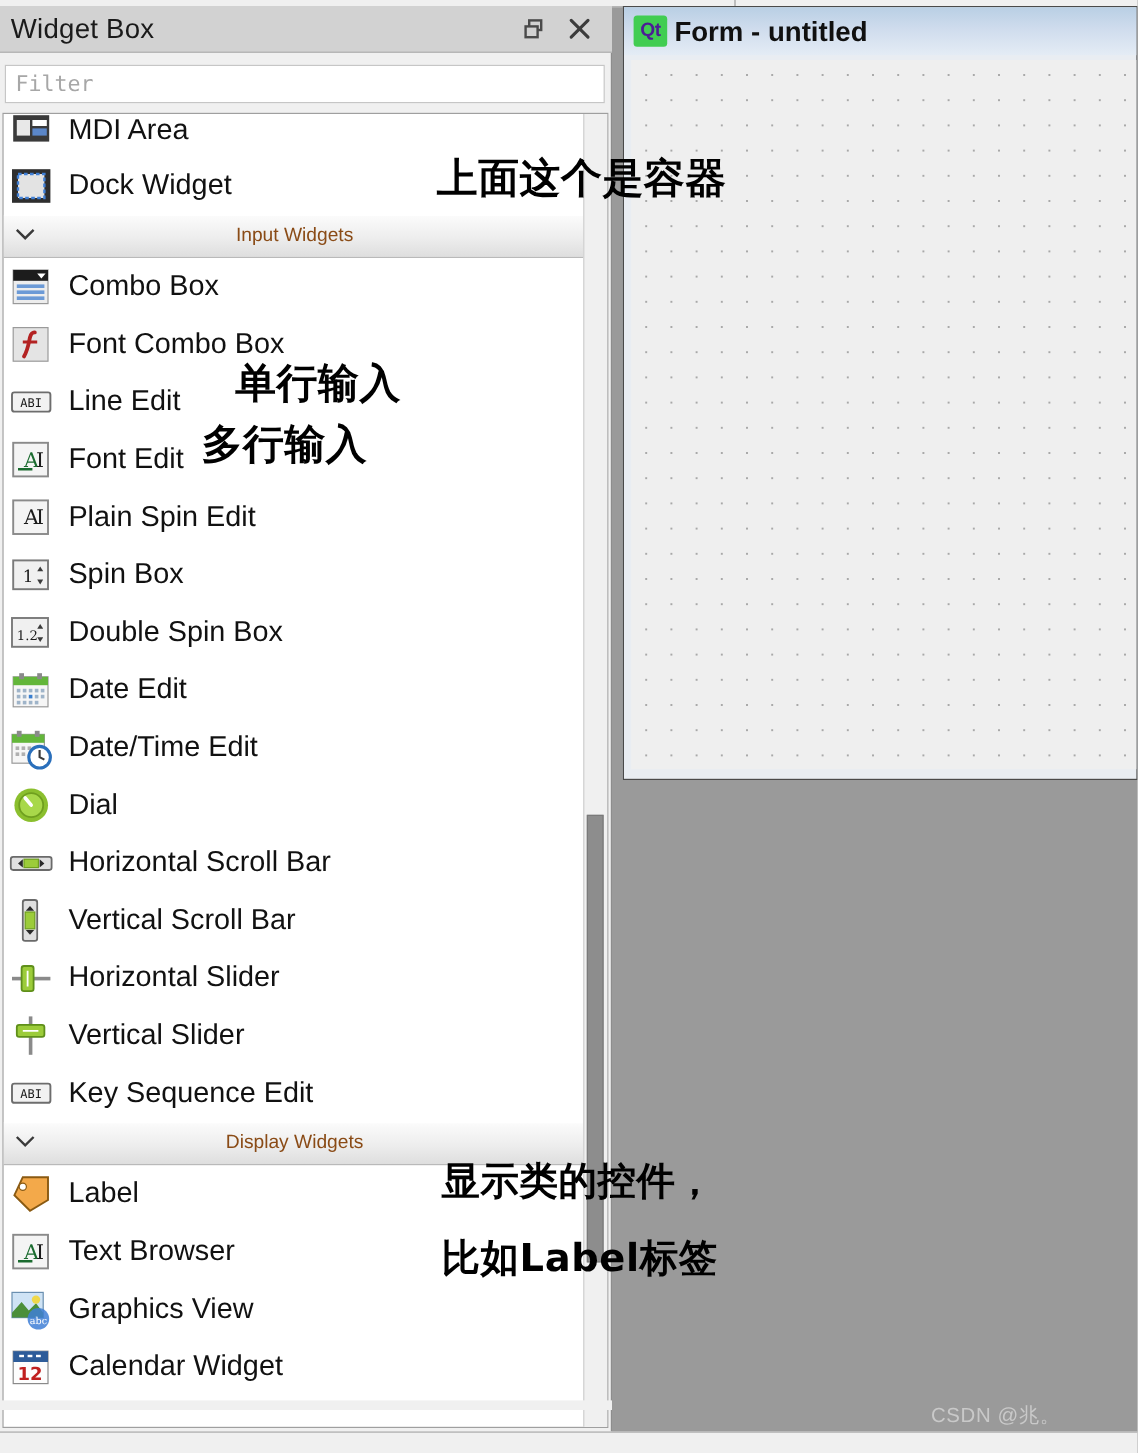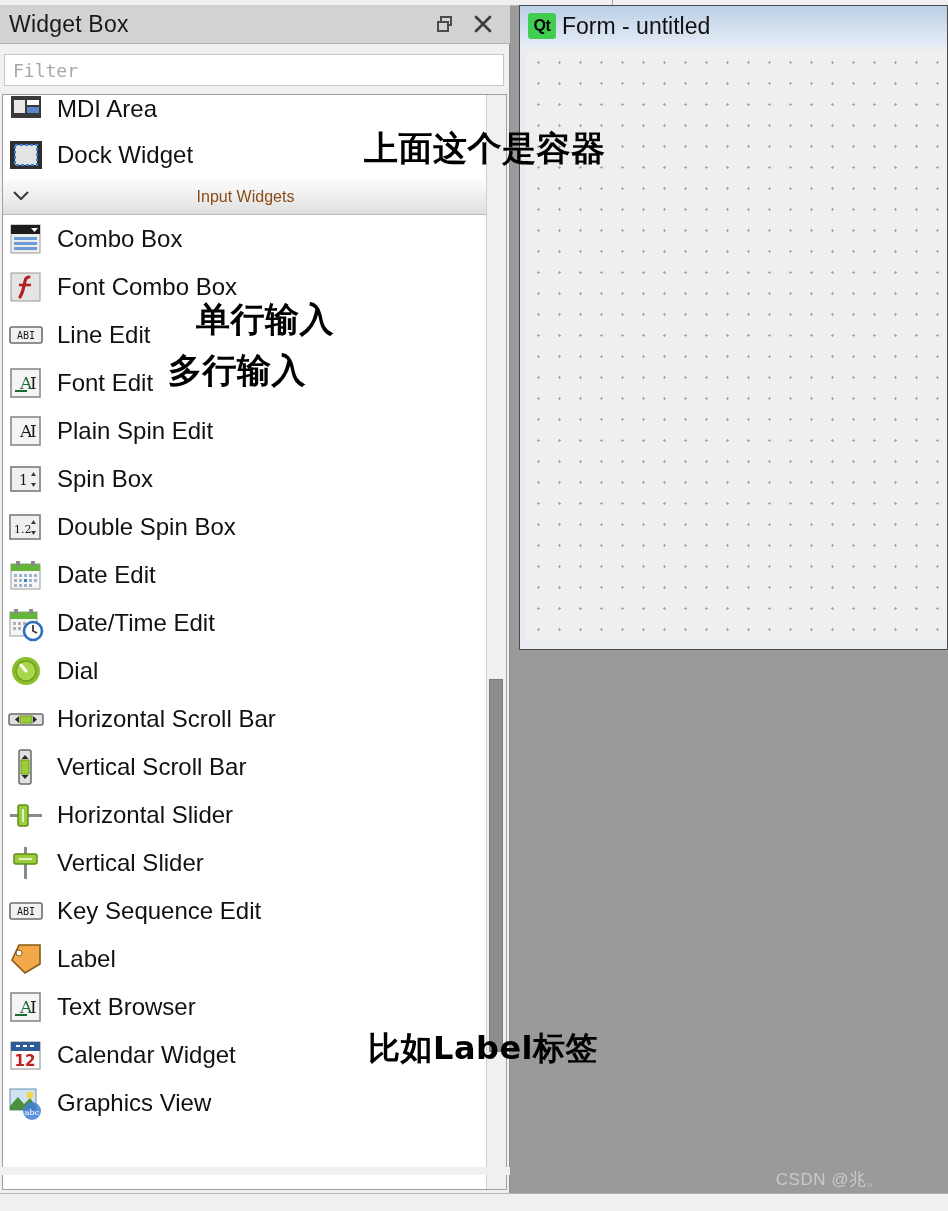--- a/index.html
+++ b/index.html
@@ -82,23 +82,23 @@
     background:#e9edf2;border:1px solid #4a4a4a;box-sizing:border-box;
   }
   .form-title{
     height:40px;width:100%;box-sizing:border-box;
     background:linear-gradient(to bottom,#b9cfe4 0%,#cfdced 45%,#e4ecf5 100%);
     display:flex;align-items:center;padding-left:8px;
   }
   .qt-badge{
     width:28px;height:26px;background:#41cd52;border-radius:3px;
     display:flex;align-items:center;justify-content:center;
-    color:#000000;font-size:16px;font-weight:bold;letter-spacing:-.5px;
-  }
-  .form-title-text{font-size:23px;color:#101010;margin-left:6px;white-space:nowrap;}
+    color:#4c1d95;font-size:16px;font-weight:bold;letter-spacing:-.5px;
+  }
+  .form-title-text{font-size:23px;color:#101010;margin-left:6px;white-space:nowrap;font-weight:bold;}
   .form-canvas{
     position:absolute;left:6px;top:44px;right:0px;bottom:8px;
     background-color:#efefef;
     background-image:radial-gradient(#a8a8a8 1px,transparent 1.2px);
     background-size:21px 21px;background-position:2px 2px;
   }
 
   
   .anno{
     position:absolute;font-weight:bold;color:#000;
@@ -383,20 +383,28 @@
         <div class="row">
           <span class="ic">
             <svg width="38" height="38" viewBox="0 0 38 38">
               <rect x="3" y="11" width="32" height="16" rx="2" fill="#f2f2f2" stroke="#6d6d6d" stroke-width="1.6"></rect>
               <text x="19" y="23" font-size="10" text-anchor="middle" fill="#1a1a1a" font-family="DejaVu Sans Mono, monospace">ABI</text>
             </svg>
           </span>
           <span class="label">Key Sequence Edit</span>
         </div>
 
+        <div class="section">
+          <span class="chev">
+            <svg width="20" height="14" viewBox="0 0 20 14">
+              <path d="M3 4 L10 11 L17 4" fill="none" stroke="#3a3a3a" stroke-width="2"></path>
+            </svg>
+          </span>
+          <span class="sec-label">Display Widgets</span>
+        </div>
 
         <div class="row">
           <span class="ic">
             <svg width="38" height="38" viewBox="0 0 38 38">
               <path d="M12 5 L33 5 L33 24 L18 33 L5 20 Z" fill="#f3a94a" stroke="#8a5a12" stroke-width="1.6"></path>
               <circle cx="12" cy="13" r="3" fill="#ffffff" stroke="#8a5a12"></circle>
             </svg>
           </span>
           <span class="label">Label</span>
         </div>
@@ -404,51 +412,51 @@
         <div class="row">
           <span class="ic">
             <svg width="38" height="38" viewBox="0 0 38 38">
               <rect x="4" y="5" width="29" height="28" fill="#f4f4f4" stroke="#8a8a8a" stroke-width="1.6"></rect>
               <text x="13" y="25" font-size="17" fill="#1a6b2f" font-family="DejaVu Serif, serif">A</text>
               <text x="23" y="25" font-size="17" fill="#1a1a1a" font-family="DejaVu Serif, serif">I</text>
               <path d="M8 27 L20 27" stroke="#1a6b2f" stroke-width="2"></path>
             </svg>
           </span>
           <span class="label">Text Browser</span>
+        </div>
+
+        <div class="row">
+          <span class="ic">
+            <svg width="38" height="38" viewBox="0 0 38 38">
+              <rect x="3" y="5" width="26" height="21" fill="#cfe3f5" stroke="#6a8fb0"></rect>
+              <path d="M3 22 L11 13 L17 20 L23 14 L29 22 L29 26 L3 26 Z" fill="#4b8f3a"></path>
+              <circle cx="23" cy="11" r="3.5" fill="#f0d84a"></circle>
+              <circle cx="25" cy="27" r="9" fill="#3f7fd6" opacity="0.85"></circle>
+              <text x="25" y="31" font-size="8" text-anchor="middle" fill="#ffffff" font-family="DejaVu Serif, serif">abc</text>
+            </svg>
+          </span>
+          <span class="label">Graphics View</span>
         </div>
 
         <div class="row">
           <span class="ic">
             <svg width="38" height="38" viewBox="0 0 38 38">
               <rect x="4" y="6" width="29" height="27" fill="#fdfdfd" stroke="#8a8a8a"></rect>
               <rect x="4" y="6" width="29" height="9" fill="#2e5c99"></rect>
               <g fill="#ffffff">
                 <rect x="9" y="9" width="4" height="2"></rect>
                   <rect x="16" y="9" width="4" height="2"></rect>
                 <rect x="23" y="9" width="4" height="2"></rect>
               </g>
               <text x="18" y="30" font-size="15" text-anchor="middle" fill="#c02020" font-weight="bold" font-family="DejaVu Sans, sans-serif">12</text>
             </svg>
           </span>
           <span class="label">Calendar Widget</span>
         </div>
 
-        <div class="row">
-          <span class="ic">
-            <svg width="38" height="38" viewBox="0 0 38 38">
-              <rect x="3" y="5" width="26" height="21" fill="#cfe3f5" stroke="#6a8fb0"></rect>
-              <path d="M3 22 L11 13 L17 20 L23 14 L29 22 L29 26 L3 26 Z" fill="#4b8f3a"></path>
-              <circle cx="23" cy="11" r="3.5" fill="#f0d84a"></circle>
-              <circle cx="25" cy="27" r="9" fill="#3f7fd6" opacity="0.85"></circle>
-              <text x="25" y="31" font-size="8" text-anchor="middle" fill="#ffffff" font-family="DejaVu Serif, serif">abc</text>
-            </svg>
-          </span>
-          <span class="label">Graphics View</span>
-        </div>
-
       </div>
     </div>
 
     <div class="vscroll">
       <div class="vthumb"></div>
     </div>
 
     <div class="dock-bottom"></div>
   </div>
 
@@ -456,18 +464,19 @@
     <div class="form-title">
       <span class="qt-badge">Qt</span>
       <span class="form-title-text">Form - untitled</span>
     </div>
     <div class="form-canvas"></div>
   </div>
 
   <div class="anno" id="anno1">上面这个是容器</div>
   <div class="anno" id="anno3">多行输入</div>
   <div class="anno" id="anno2">单行输入</div>
+  <div class="anno" id="anno4">显示类的控件，</div>
   <div class="anno" id="anno5">比如Label标签</div>
 
   <div class="watermark">CSDN @兆。</div>
   <div class="bottom-bar"></div>
 
 </div>
 
 </body></html>

